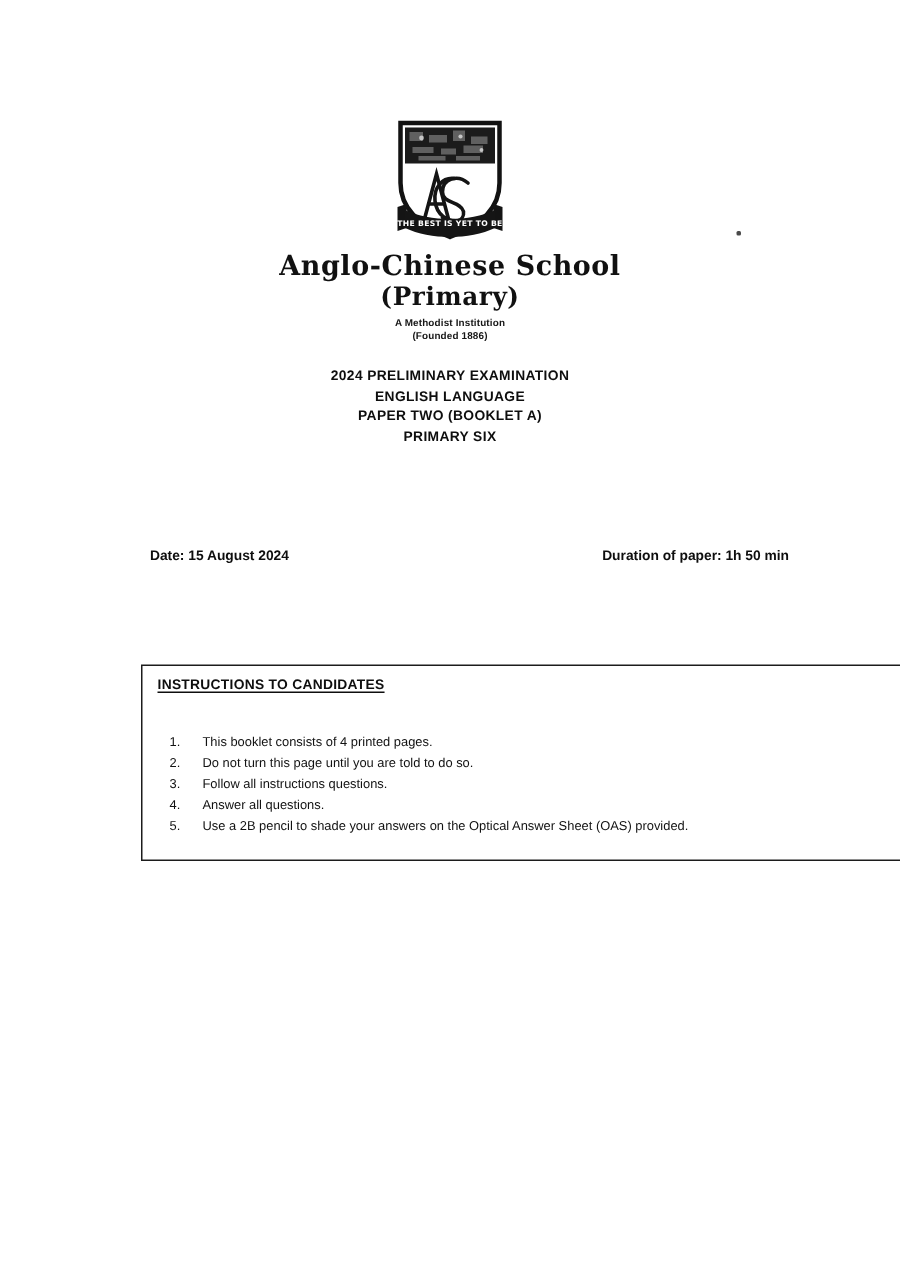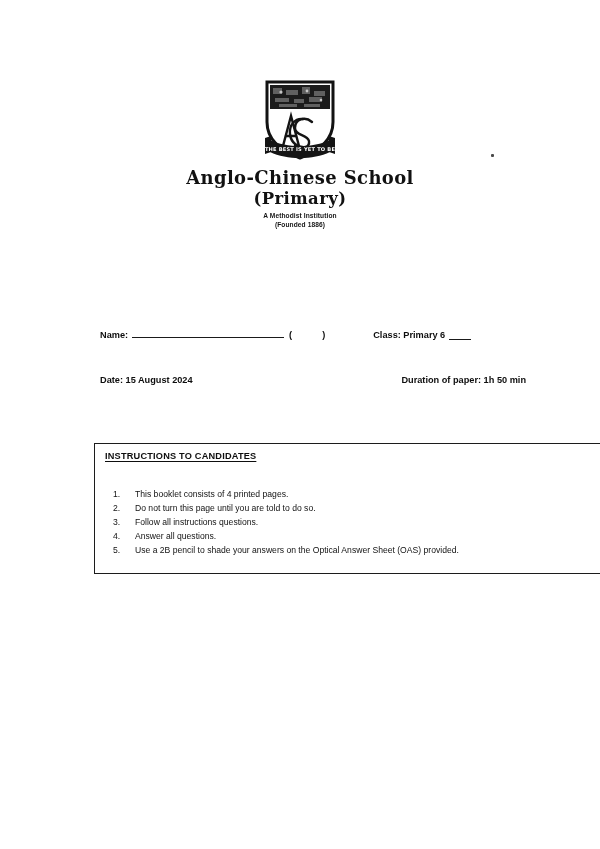--- a/index.html
+++ b/index.html
@@ -226,32 +226,29 @@
   <div class="school-name">
     <span>Anglo-Chinese School</span>
     <span class="line2">(Primary)</span>
   </div>
 
   <div class="methodist">
     <div>A Methodist Institution</div>
     <div>(Founded 1886)</div>
   </div>
 
+  <div class="exam-title">
+    <div>2024 PRELIMINARY EXAMINATION</div>
+    <div>ENGLISH LANGUAGE</div>
+    <div>PAPER TWO (BOOKLET A)</div>
+    <div>PRIMARY SIX</div>
+  </div>
 
   <div class="particulars">
 
-    <div class="row">
-      <span>Name:</span>
-      <span class="rule-long"></span>
-      <span class="paren-open">(</span>
-      <span class="paren-gap"></span>
-      <span>)</span>
-      <span class="class-block">Class: Primary 6</span>
-      <span class="rule-short"></span>
-    </div>
 
     <div class="row date-row">
       <span>Date: 15 August 2024</span>
       <span class="spacer-flex"></span>
       <span>Duration of paper: 1h 50 min</span>
     </div>
 
   </div>
 
   <div class="instructions-box">

